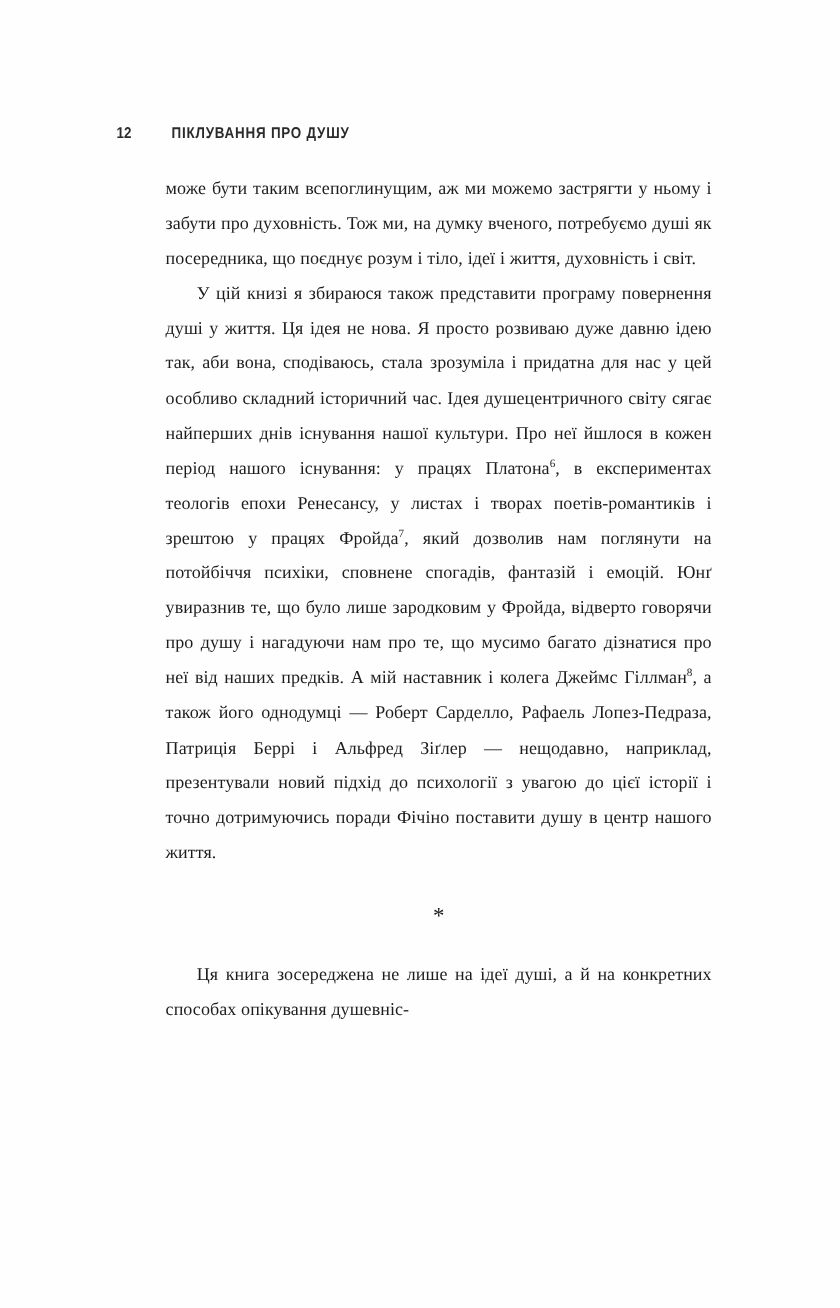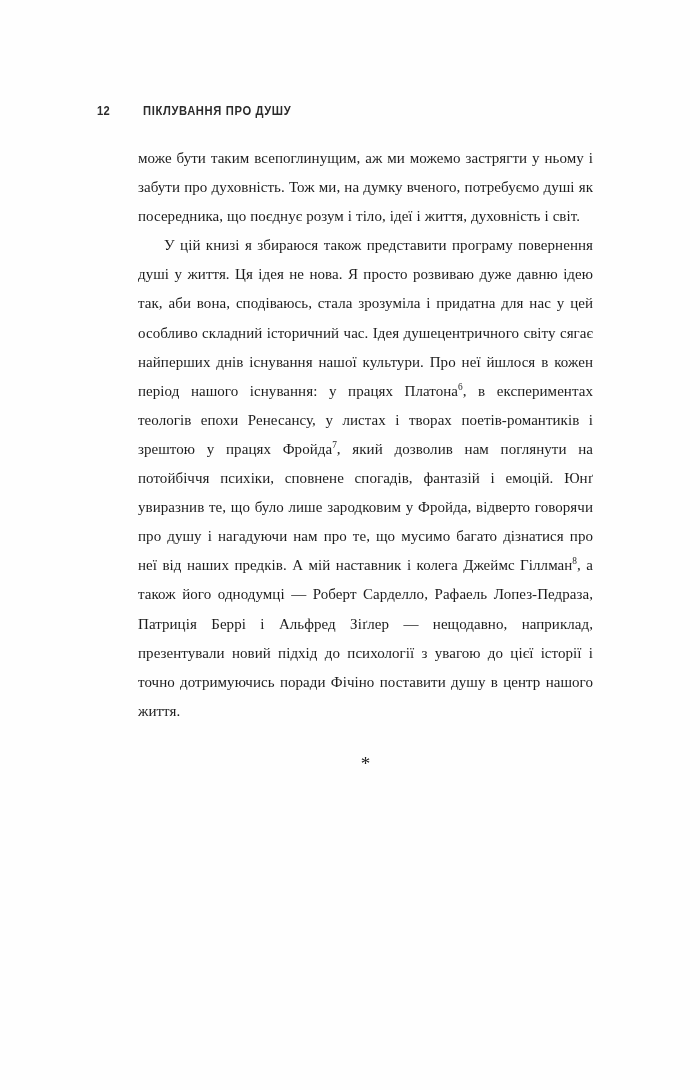--- a/index.html
+++ b/index.html
@@ -119,16 +119,17 @@
     <p class="body no-stretch">може бути таким всепоглинущим, аж ми можемо застрягти у ньому і забути про духовність. Тож ми, на думку вченого, потребуємо душі як посередника, що поєднує розум і тіло, ідеї і життя, духовність і світ.</p>
 
     <p class="body indent no-stretch">У цій книзі я збираюся також представити програму повернення душі у життя. Ця ідея не нова. Я просто розвиваю дуже давню ідею так, аби вона, сподіваюсь, стала зрозуміла і придатна для нас у цей особливо складний історичний час. Ідея душецентричного світу сягає найперших днів існування нашої культури. Про неї йшлося в кожен період нашого існування: у працях Платона<sup class="fn">6</sup>, в експериментах теологів епохи Ренесансу, у листах і творах поетів-романтиків і зрештою у працях Фройда<sup class="fn">7</sup>, який дозволив нам поглянути на потойбіччя психіки, сповнене спогадів, фантазій і емоцій. Юнґ увиразнив те, що було лише зародковим у Фройда, відверто говорячи про душу і нагадуючи нам про те, що мусимо багато дізнатися про неї від наших предків. А мій наставник і колега Джеймс Гіллман<sup class="fn">8</sup>, а також його однодумці — Роберт Сарделло, Рафаель Лопез-Педраза, Патриція Беррі і Альфред Зіґлер — нещодавно, наприклад, презентували новий підхід до психології з увагою до цієї історії і точно дотримуючись поради Фічіно поставити душу в центр нашого життя.</p>
 
     <div class="gap-before-sep"></div>
 
     <p class="sep">*</p>
 
     <div class="gap-after-sep"></div>
 
+    <p class="body indent no-stretch">Ця книга зосереджена не лише на ідеї душі, а й на конкретних способах опікування душевніс-</p>
 
   </div>
 
 </div>
 
 </body></html>

